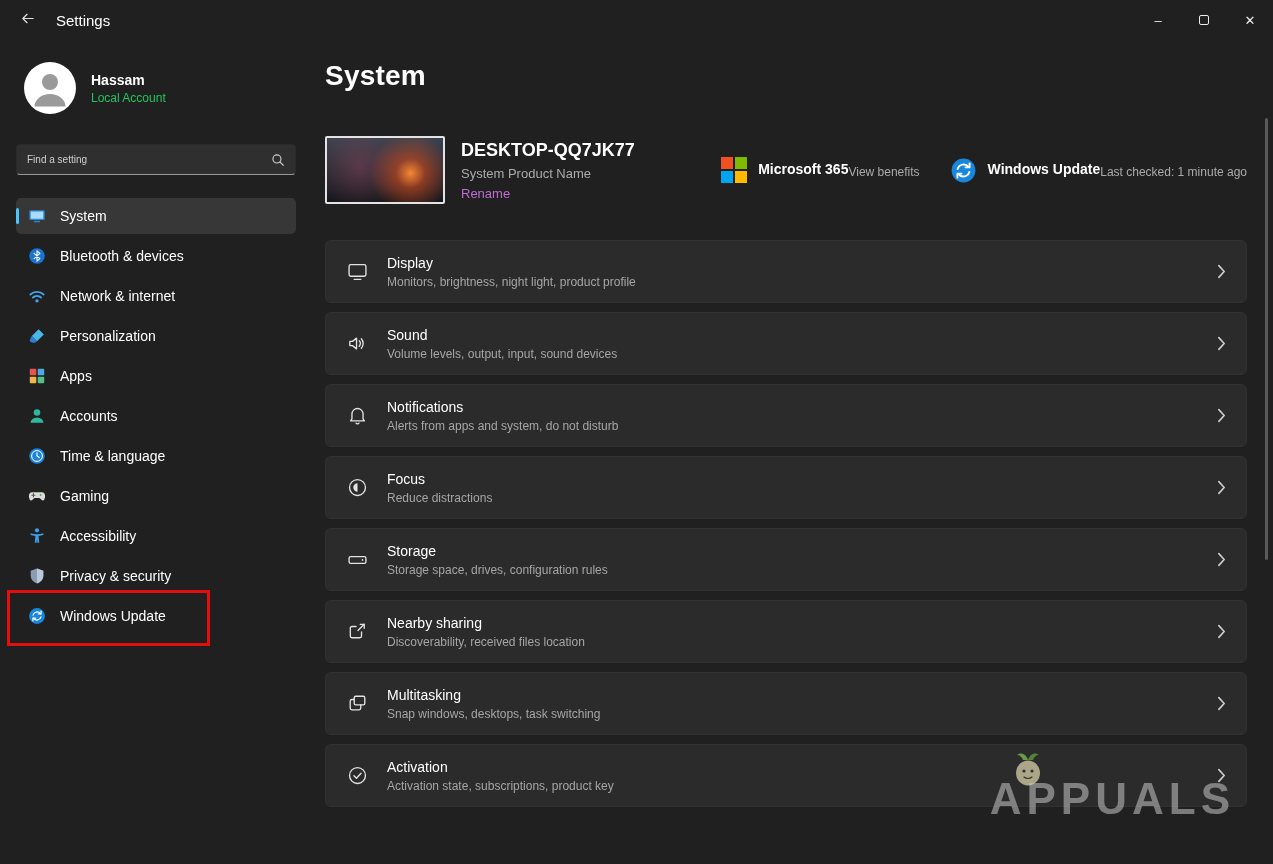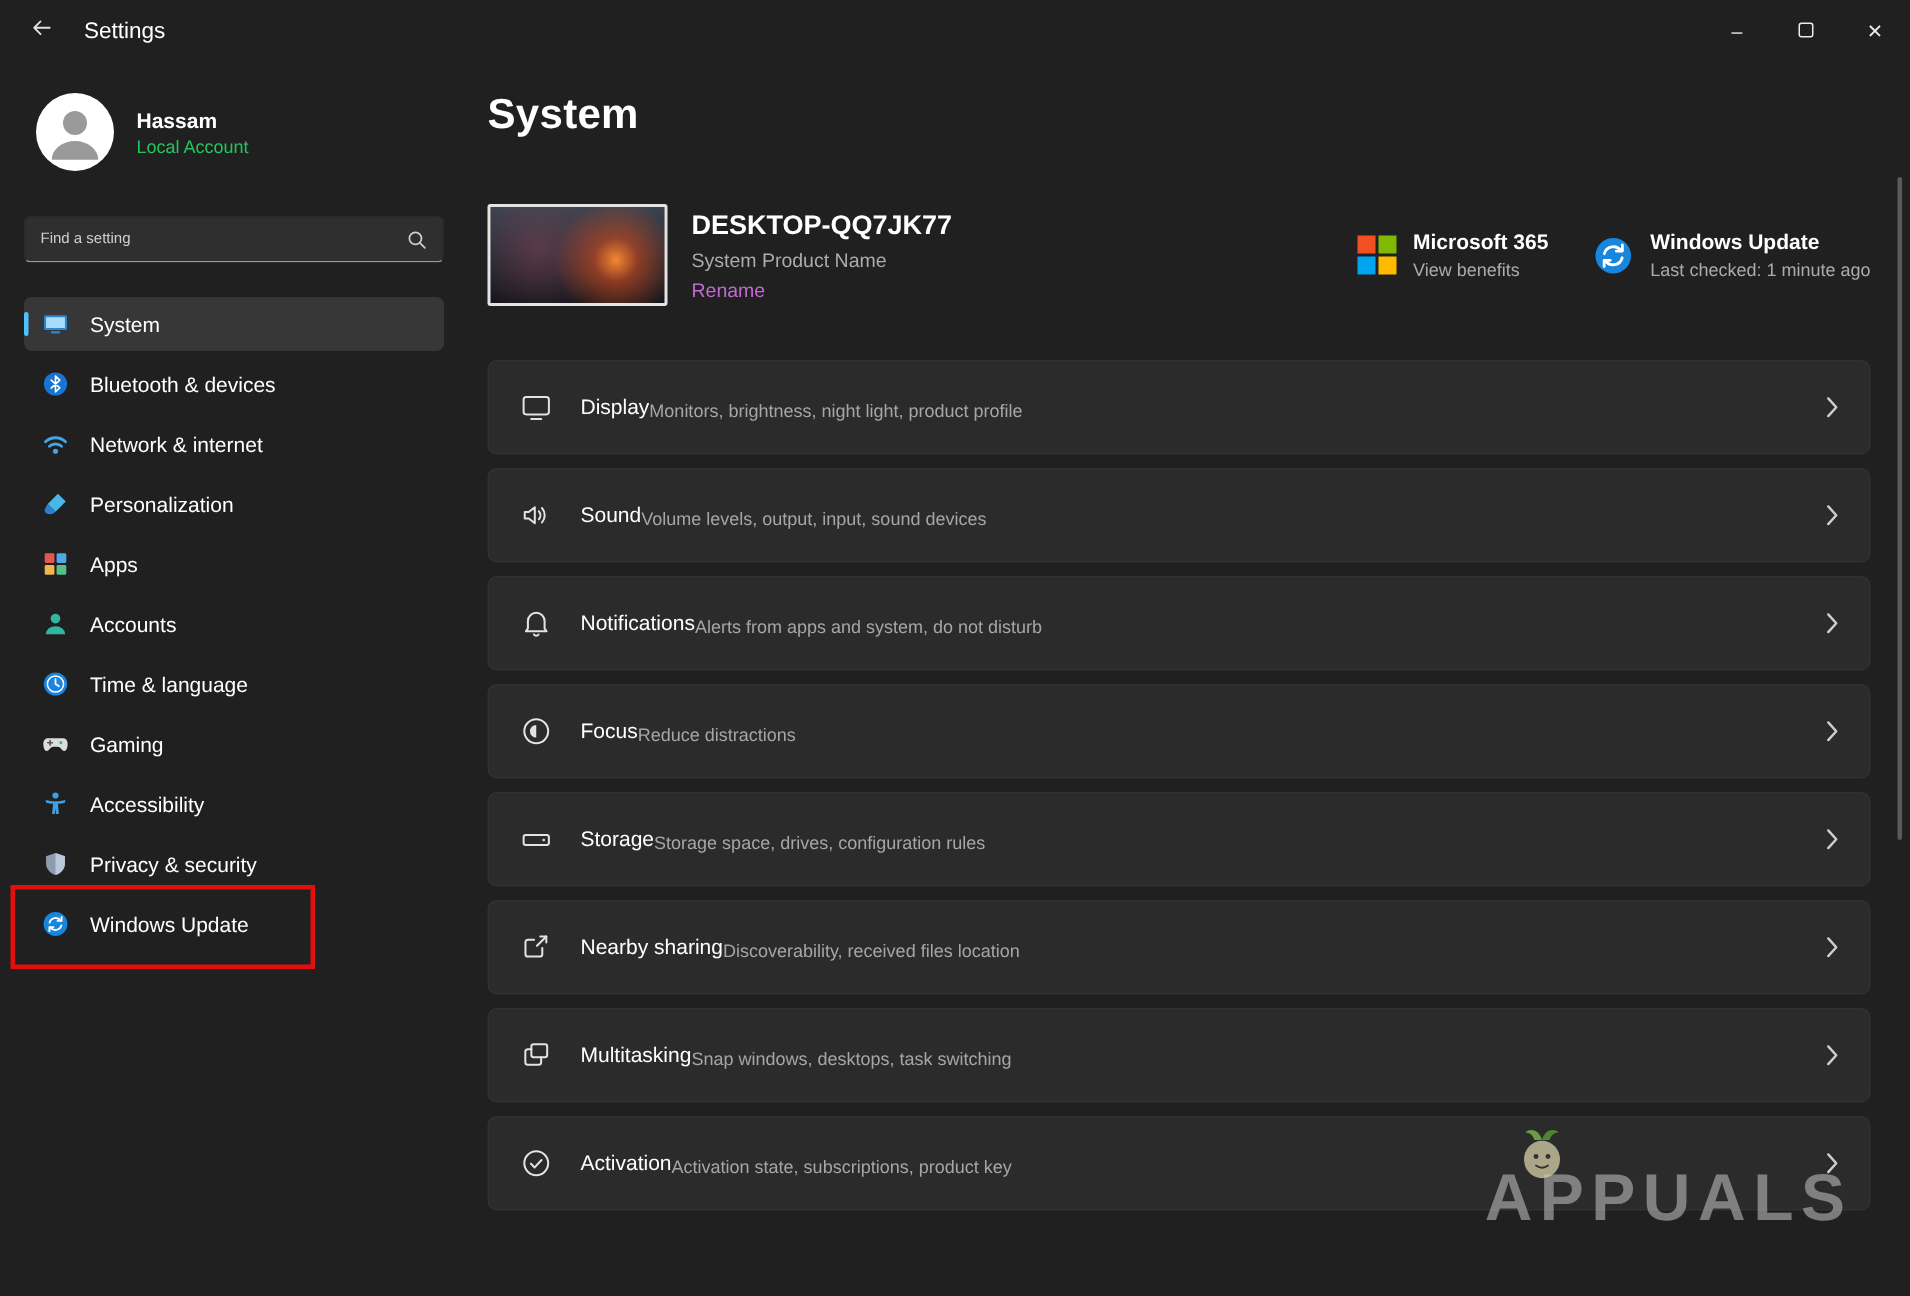--- a/index.html
+++ b/index.html
@@ -57,34 +57,34 @@
       linear-gradient(to bottom, #3a4350 0%, #232831 55%, #14161b 100%);
   }
   .device-info { margin-left: 16px; display: flex; flex-direction: column; }
   .device-name { font-size: 18px; font-weight: 600; }
   .device-product { font-size: 13px; color: #ababab; margin-top: 5px; }
   .rename-link { font-size: 13px; color: #c06ad4; margin-top: 5px; cursor: pointer; }
 
   .info-block { display: flex; align-items: center; gap: 11px; }
   .info-block.ms365 { margin-left: auto; }
   .info-block.wu-top { margin-left: 30px; }
-  .info-text { display: flex; flex-direction: column; }
+  .info-text { display: flex; flex-direction: row; }
   .info-title { font-size: 14px; font-weight: 700; white-space: nowrap; }
   .info-sub { font-size: 12px; color: #ababab; margin-top: 4px; white-space: nowrap; }
   .ms-logo { width: 26px; height: 26px; display: grid; grid-template-columns: 12px 12px; grid-template-rows: 12px 12px; gap: 2px; }
   .ms-logo i { display: block; }
   .wu-glyph { width: 27px; height: 27px; }
   .wu-glyph svg { width: 27px; height: 27px; }
 
   .cards { margin-top: 36px; display: flex; flex-direction: column; gap: 9px; }
   .card { height: 63px; background: #2b2b2b; border: 1px solid #313131; border-radius: 6px; display: flex; align-items: center; padding: 0 20px; cursor: pointer; }
   .card-icon { width: 23px; height: 23px; flex: 0 0 23px; display: flex; }
   .card-icon svg { width: 23px; height: 23px; }
   .line path, .line rect, .line circle { fill: none; stroke: #e3e3e3; stroke-width: 1.4; stroke-linecap: round; stroke-linejoin: round; }
-  .card-text { margin-left: 18px; display: flex; flex-direction: row; }
+  .card-text { margin-left: 18px; display: flex; flex-direction: column; }
   .card-title { font-size: 14px; }
   .card-sub { font-size: 12px; color: #a6a6a6; margin-top: 4px; }
   .chevron { margin-left: auto; width: 9px; height: 15px; display: flex; }
   .chevron svg { width: 9px; height: 15px; }
   .chevron path { fill: none; stroke: #cfcfcf; stroke-width: 1.5; stroke-linecap: round; stroke-linejoin: round; }
 
   
   .scrollbar-thumb { position: absolute; right: 5px; top: 118px; width: 3px; height: 442px; background: #5a5a5a; border-radius: 2px; z-index: 4; cursor: pointer; }
 
   

